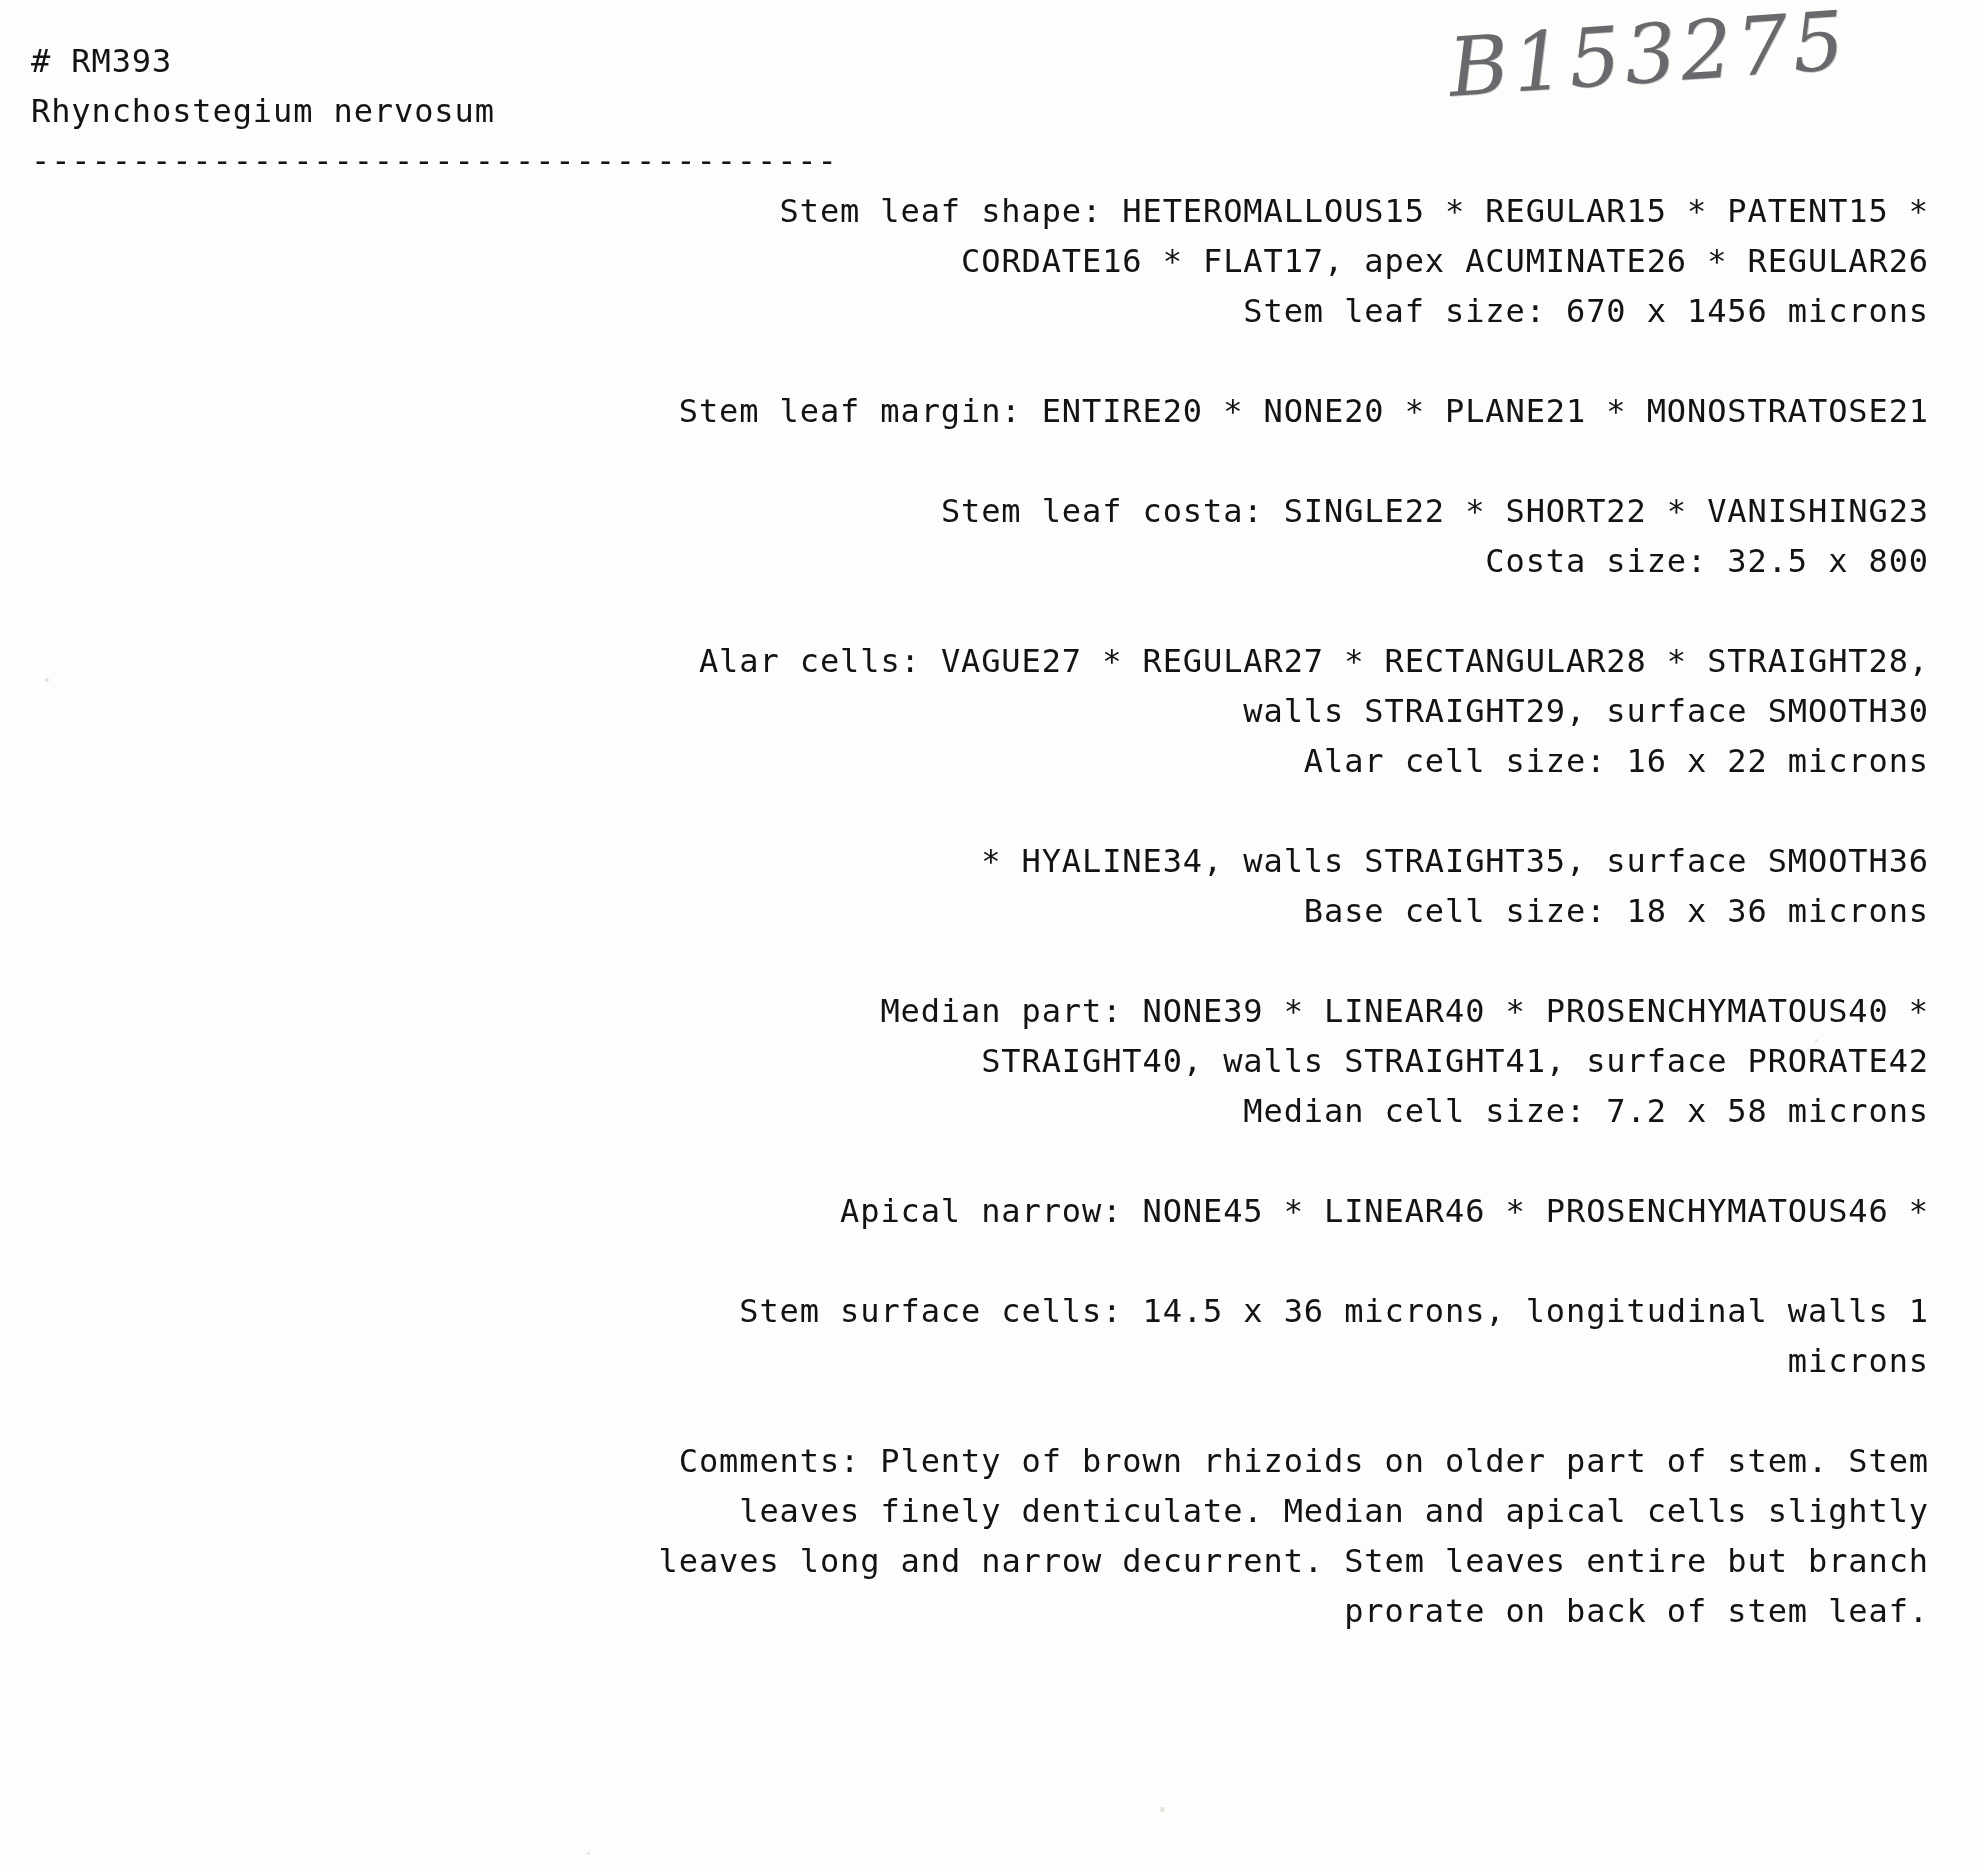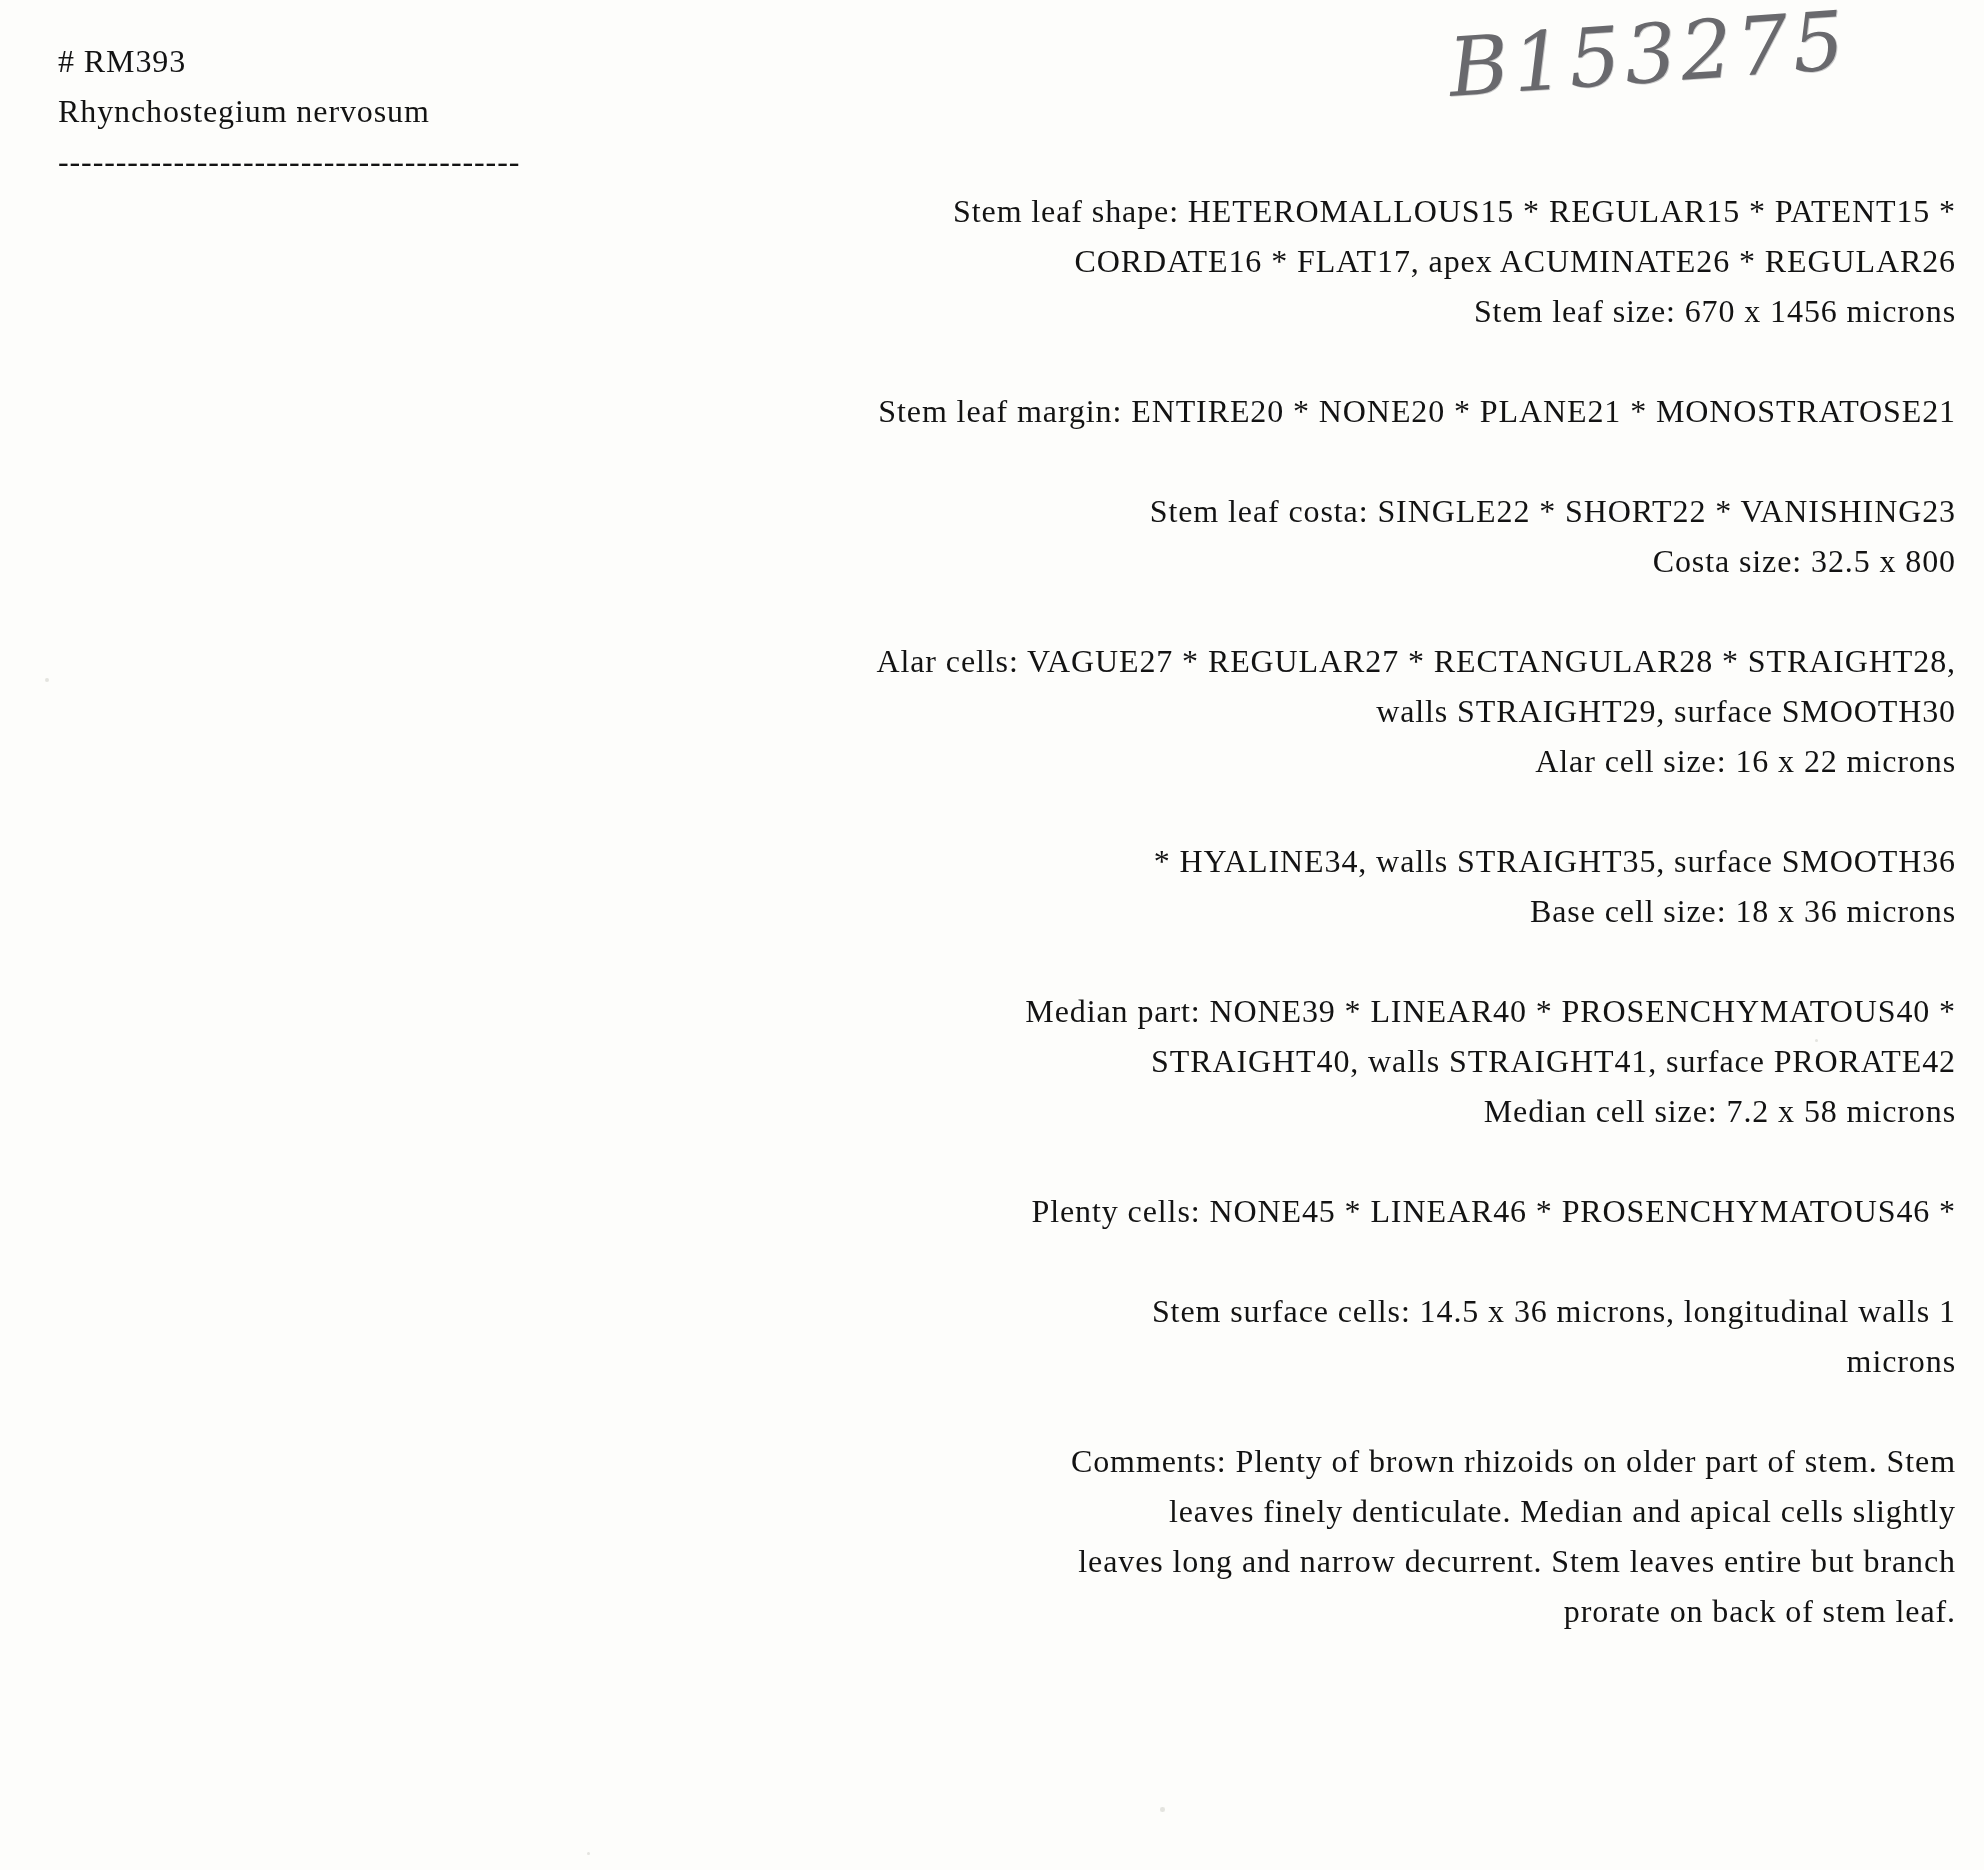--- a/index.html
+++ b/index.html
@@ -17,24 +17,23 @@
   }
   .sheet {
     position: absolute;
     left: 0; top: 0;
     width: 1985px;
     height: 1870px;
     background: #fdfdfb;
   }
   .doc {
     position: absolute;
-    left: 58px;
+    left: 31px;
     top: 36px;
     width: 1898px;
-    font-family: Liberation Serif, serif;
   }
   .line {
     font-size: 32px;
     line-height: 50px;
     letter-spacing: 0.9px;
     white-space: pre-wrap;
     color: #131313;
   }
   .blank {
     height: 50px;
@@ -119,21 +118,21 @@
     <div class="blank"></div>
 
     <div class="block">
       <div class="line">Median part: NONE39 * LINEAR40 * PROSENCHYMATOUS40 *</div>
       <div class="line">STRAIGHT40, walls STRAIGHT41, surface PRORATE42</div>
       <div class="line">Median cell size: 7.2 x 58 microns</div>
     </div>
     <div class="blank"></div>
 
     <div class="block">
-      <div class="line">Plenty cells: NONE45 * LINEAR46 * PROSENCHYMATOUS46 *</div>
+      <div class="line">Apical narrow: NONE45 * LINEAR46 * PROSENCHYMATOUS46 *</div>
     </div>
     <div class="blank"></div>
 
     <div class="block">
       <div class="line">Stem surface cells: 14.5 x 36 microns, longitudinal walls 1</div>
       <div class="line">microns</div>
     </div>
     <div class="blank"></div>
 
     <div class="block">

